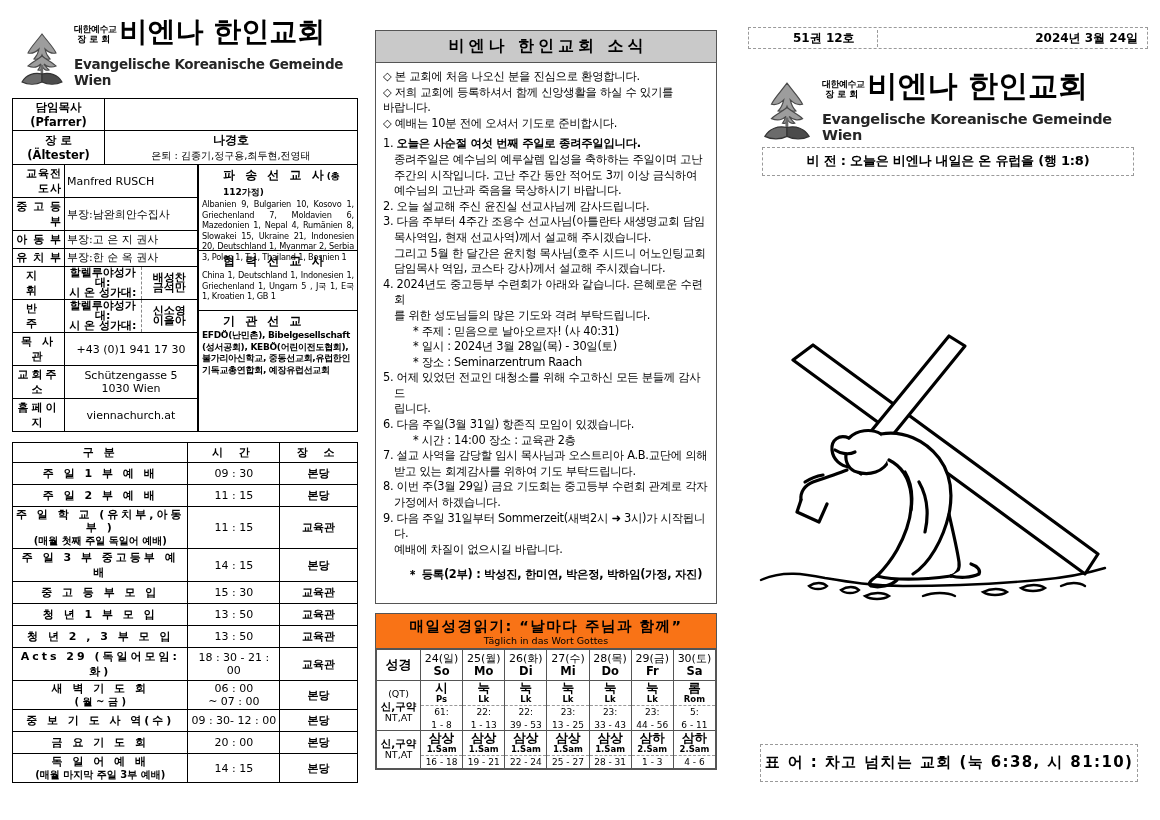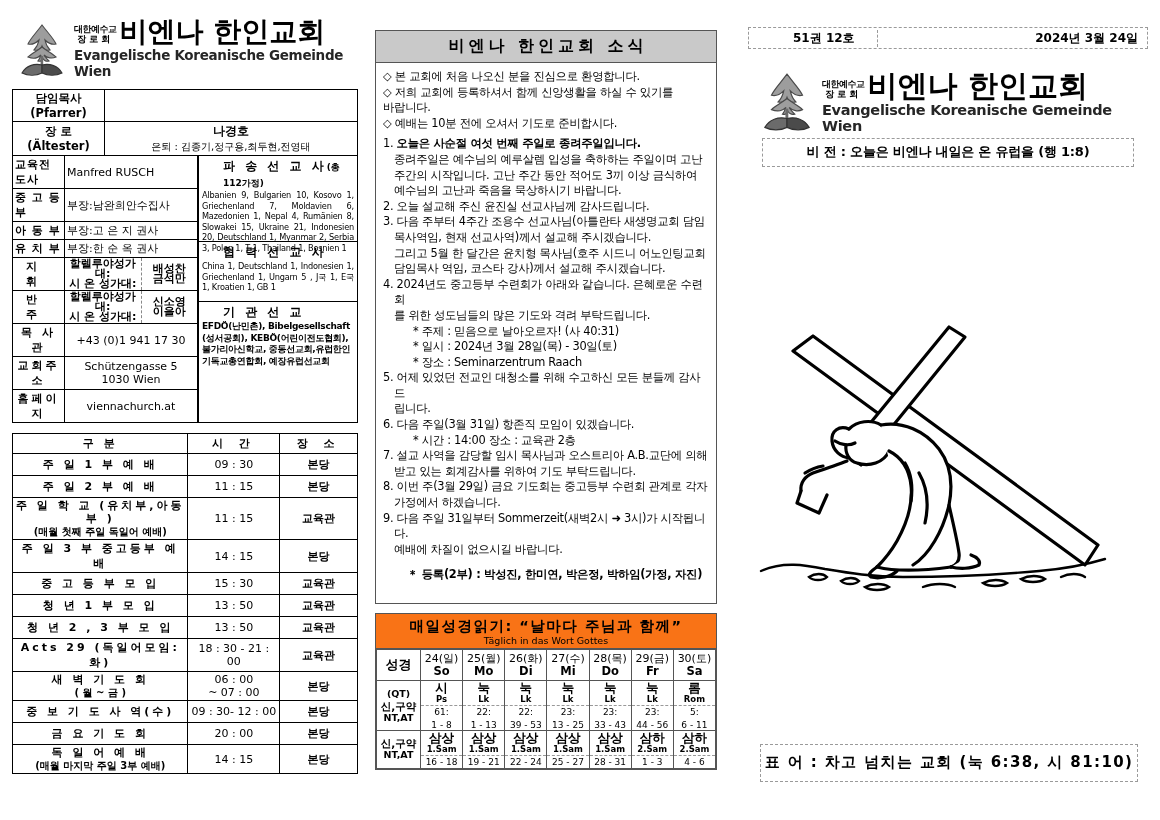--- a/index.html
+++ b/index.html
@@ -29,37 +29,37 @@
   .logo-txt { margin-left: 6px; }
   .logo-line1 { display: flex; align-items: flex-end; }
   .denom { font-size: 9px; font-weight: bold; line-height: 9.5px; letter-spacing: -0.5px; text-align: center; padding-bottom: 2px; }
   .denom .d2 { letter-spacing: 3px; }
   .church-name {
     font-size: 28px; font-weight: bold; letter-spacing: 0px;
     line-height: 28px; margin-left: 3px;
   }
   .church-de {
     font-size: 13.5px; font-weight: bold; letter-spacing: -0.3px;
-    margin-top: 1px; color: #262626;
+    margin-top: 10px; color: #262626;
   }
 
   
   #info-tbl { font-size: 11px; margin-top: 2px; }
   #info-tbl td { height: 17px; }
   .lbl-cell { width: 92px; text-align: center; font-weight: bold; font-size: 11.5px; }
   .pastor-blank { height: 34px; }
   .elder-main { font-weight: bold; font-size: 12px; }
   .elder-sub { font-size: 10px; }
 
   .split-wrap { display: flex; }
   .col-a { width: 186px; }
   .col-b { width: 160px; border-left: none; }
 
   #dept-tbl td { font-size: 11px; height: 16px; }
-  .dept-l { width: 52px; text-align: left; letter-spacing: 1px; font-weight: bold; }
+  .dept-l { width: 52px; text-align: right; letter-spacing: 1px; font-weight: bold; }
   .dept-r { padding-left: 3px; font-size: 11px; }
   .cond-l { width: 52px; text-align: center; letter-spacing: 14px; font-weight: bold; padding-left:6px;}
   .cond-mid { width: 76px; font-size: 8.5px; line-height: 10px; text-align: center; font-weight: bold;
               border-right: 1px dashed #888 !important; }
   .cond-rt { font-size: 9px; line-height: 10px; text-align: center; font-weight: bold; }
   .addr-l { width: 52px; text-align: center; letter-spacing: 3px; font-weight: bold; font-size: 11px; }
   .addr-r { text-align: center; font-size: 11.5px; line-height: 13px; }
 
   .mission-box { border: 1px solid #000; border-left: 1px solid #000; }
   .mission-box .sec { padding: 2px 3px 3px 3px; border-bottom: 1px solid #000; }
@@ -102,21 +102,21 @@
   #bible-box { margin-top: 9px; border: 1px solid #555; }
   #bible-title {
     background: #f97316; text-align: center; border-bottom: 1px solid #555;
     padding: 3px 0 2px 0;
   }
   #bible-title .t1 { font-size: 14.5px; font-weight: bold; letter-spacing: 1.5px; }
   #bible-title .t2 { font-size: 9.5px; margin-top: -1px; }
   #bible-tbl { width: 100%; border-collapse: collapse; }
   #bible-tbl td { border: 1px solid #555; text-align: center; padding: 0; }
   #bible-tbl .rowlbl { width: 44px; font-size: 10.5px; line-height: 12px; font-weight: bold; }
-  #bible-tbl .rowlbl .lt { font-weight: bold; font-size: 9.5px; }
+  #bible-tbl .rowlbl .lt { font-weight: normal; font-size: 9.5px; }
   #bible-tbl .dhdr { font-size: 11px; line-height: 13px; padding: 2px 0; }
   #bible-tbl .dhdr .de { font-weight: bold; font-size: 11.5px; }
   .vs-top { font-size: 12.5px; font-weight: bold; line-height: 13px; }
   .vs-abbr { font-size: 8.5px; font-weight: bold; line-height: 10px; }
   .vs-rng { font-size: 9px; line-height: 10.5px; border-top: 1px dashed #999; padding-top: 1px; margin-top:1px;}
   .cellpad { padding: 2px 0 3px 0; }
 
   
   #right { left: 748px; width: 400px; }
   #vol-bar {

